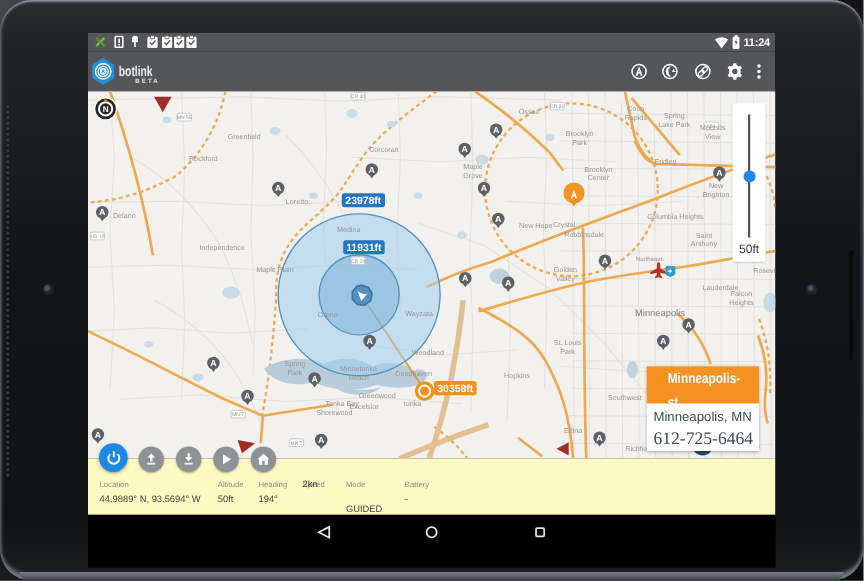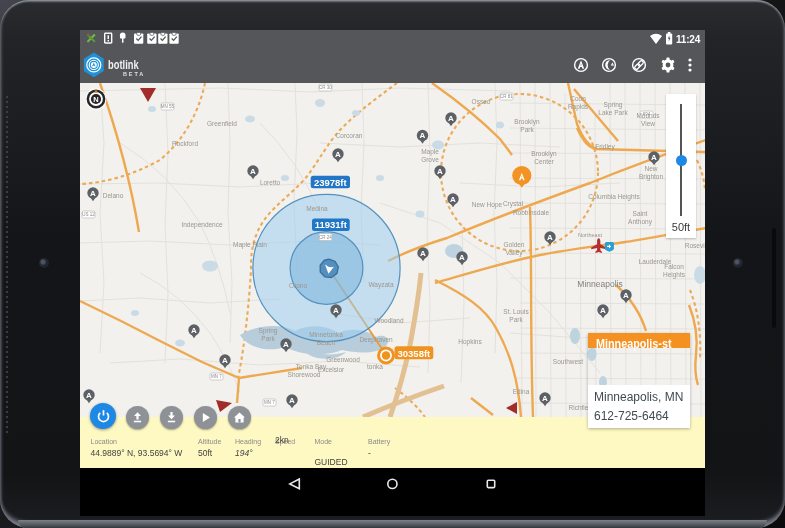--- a/index.html
+++ b/index.html
@@ -10,21 +10,21 @@
 #screen{position:absolute;left:80px;top:30px;width:625px;height:486px;background:#000;overflow:hidden;}
 #statusbar{position:absolute;left:0;top:0;width:625px;height:17px;background:#54565a;text-align:center;}
 #toolbar{position:absolute;left:0;top:17px;width:625px;height:36px;background:#54565a;}
 #map{position:absolute;left:0;top:53px;width:625px;height:334px;background:#f2f1ed;}
 #whitebar{position:absolute;left:0;top:387px;width:625px;height:51px;background:#fef9c3;}
 #navbar{position:absolute;left:0;top:438px;width:625px;height:48px;background:#000;}
 .tlabel{position:absolute;color:#8a8a8a;font-size:7px;}
 .tval{position:absolute;color:#424242;font-size:8.5px;}
 .btn{position:absolute;border-radius:50%;display:flex;align-items:center;justify-content:center;}
 #card{position:absolute;left:508px;top:303px;width:102px;box-shadow:0 1px 3px rgba(0,0,0,.3);}
-#cardhead{background:#f59120;color:#fff;font-size:13px;font-weight:bold;height:15px;line-height:22px;padding-left:8px;transform-origin:left;}
+#cardhead{background:#f59120;color:#fff;font-size:13px;font-weight:bold;height:34px;line-height:22px;padding-left:19px;transform-origin:left;}
 #cardbody{background:#fff;height:43px;padding-left:6px;}
 #slider{position:absolute;left:586px;top:64px;width:30px;height:144px;background:#fff;box-shadow:0 1px 2px rgba(0,0,0,.25);}
 </style></head>
 <body>
 <div id="tablet"></div>
 <div style="position:absolute;left:18px;right:18px;bottom:0px;height:8.5px;background:linear-gradient(180deg,#7c818a 0%,#565b63 55%,#34373d 100%);border-radius:0 0 22px 22px;"></div>
 <div id="grille"></div>
 <div class="cam" style="left:39px;top:258px;"></div>
 <div class="cam" style="left:733px;top:258px;"></div>
 <div style="position:absolute;left:772px;top:228px;width:4px;height:100px;background:#0a0a0c;border-radius:2px;"></div>
@@ -405,21 +405,21 @@
   </g>
   <text x="520" y="204" font-family="Liberation Sans,sans-serif" font-size="8.5" fill="#83807a" text-anchor="middle">Minneapolis</text>
  </svg>
  </div>
  <div id="whitebar">
   <div class="tlabel" style="left:10.5px;top:21px;">Location</div>
   <div class="tval" style="left:10.5px;top:31px;">44.9889° N, 93.5694° W</div>
   <div class="tlabel" style="left:118px;top:21px;">Altitude</div>
   <div class="tval" style="left:118px;top:31px;">50ft</div>
   <div class="tlabel" style="left:155px;top:21px;">Heading</div>
-  <div class="tval" style="left:155px;top:31px;font-style:italic;">194°</div>
+  <div class="tval" style="left:155px;top:31px;">194°</div>
   <div class="tlabel" style="left:195px;top:21px;">Speed</div>
   <div class="tval" style="left:195px;top:18px;">2kn</div>
   <div class="tlabel" style="left:234.5px;top:21px;">Mode</div>
   <div class="tval" style="left:234.5px;top:40px;">GUIDED</div>
   <div class="tlabel" style="left:288px;top:21px;">Battery</div>
   <div class="tval" style="left:288px;top:31px;">-</div>
  </div>
  <div id="navbar">
   <svg width="625" height="48">
    <g stroke="#e8e8e8" fill="none" stroke-width="1.6">
@@ -463,22 +463,22 @@
   <svg width="13" height="13" viewBox="0 0 13 13">
         <g fill="#fff">
           <path d="M6.5,1.5 L12,6.5 L10.6,6.5 L10.6,11.5 L2.4,11.5 L2.4,6.5 L1,6.5 Z"></path>
         </g>
         <rect x="5.4" y="8" width="2.2" height="3.5" fill="#8e9296"></rect>
       </svg>
  </div>
  <div id="card">
   <div id="cardhead"><span style="display:inline-block;transform:scaleX(0.83);transform-origin:left;">Minneapolis-st</span></div>
   <div id="cardbody">
-   <div style="color:#404a50;font-size:12px;padding-top:5px;margin-top:37px;">Minneapolis, MN</div>
-   <div style="color:#404a50;font-size:12px;padding-top:5px;">612-725-6464</div>
+   <div style="color:#404a50;font-size:12px;padding-top:5px;">Minneapolis, MN</div>
+   <div style="color:#404a50;font-size:16px;padding-top:5px;font-family:Liberation Serif, serif;">612-725-6464</div>
   </div>
  </div>
  <div id="slider">
   <div style="position:absolute;left:14px;top:10px;width:2px;height:112px;background:#555;"></div>
   <div style="position:absolute;left:10px;top:60.5px;width:11px;height:11px;border-radius:50%;background:#1e88e5;"></div>
   <div style="position:absolute;left:0;top:127px;width:30px;text-align:center;font-size:11px;color:#3c3c3c;">50ft</div>
  </div>
 </div>
 
 </body></html>

